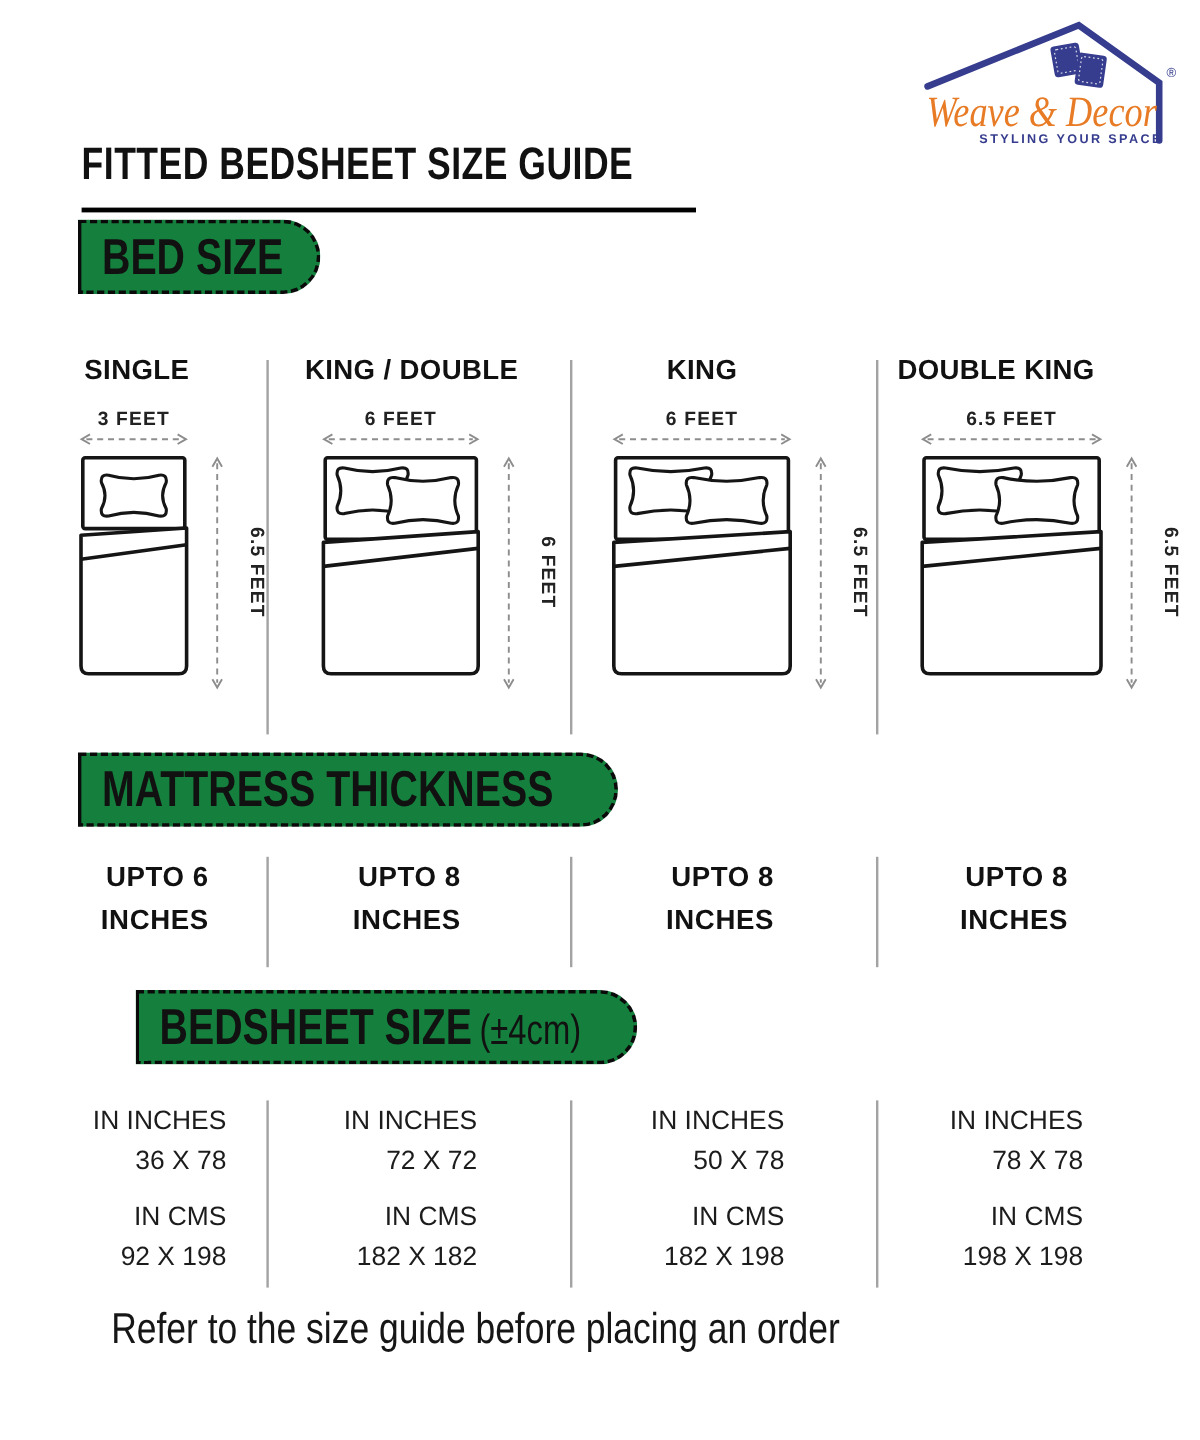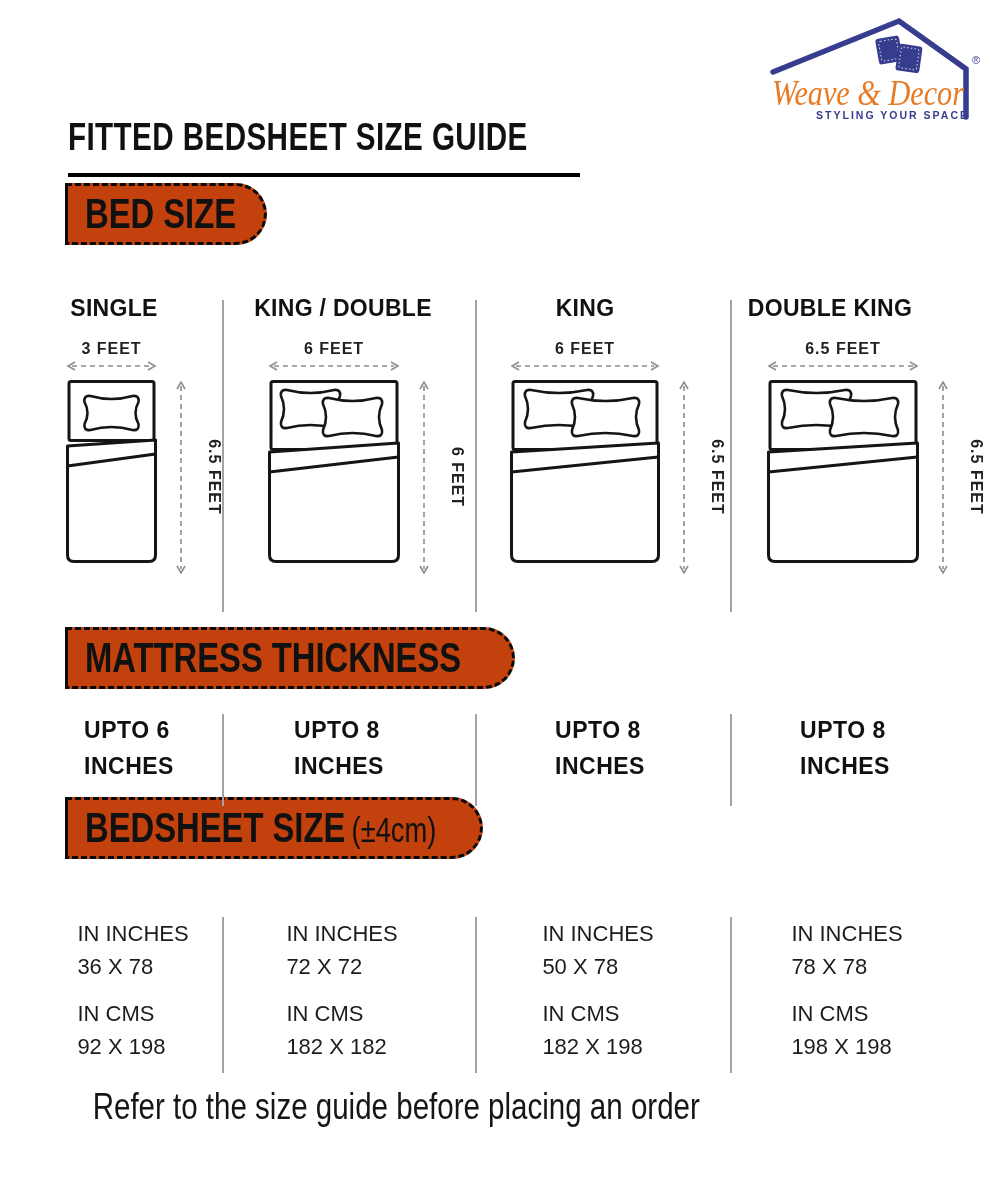--- a/index.html
+++ b/index.html
@@ -16,44 +16,44 @@
   .logo-script { fill:var(--orange); font-family:"Liberation Serif", serif; font-style:italic; font-size:36px; }
   .logo-tag { fill:var(--navy); font-family:"Liberation Sans", sans-serif; font-size:10.5px; font-weight:bold; letter-spacing:2px; }
   .logo-reg { fill:var(--navy); font-family:"Liberation Sans", sans-serif; font-size:11px; }
   
   .title { position:absolute; left:68px; top:116px; width:512px; border-bottom:4px solid #000; padding-bottom:14px; }
   .title > span { display:inline-block; font-size:38px; font-weight:bold; letter-spacing:.5px;
     transform:scaleX(.78); transform-origin:left center; white-space:nowrap; }
   
   .pill { position:absolute; left:65px; height:62px; box-sizing:border-box;
     border:3px dashed #0a0a0a; border-left:3px solid #0a0a0a; border-radius:0 34px 34px 0;
-    display:flex; align-items:center; padding-left:17px; background:#c2410c; }
+    display:flex; align-items:center; padding-left:17px; background:#15803d; }
   .pill .txt { display:inline-flex; align-items:baseline; transform:scaleX(.78); transform-origin:left center; white-space:nowrap; }
   .pill .pill-main { font-size:42px; font-weight:bold; }
   .pill .tol { font-size:35px; font-weight:400; margin-left:8px; }
   #pill-bed { top:183px; width:202px; }
   #pill-mattress { top:627px; width:450px; }
-  #pill-sheet { top:797px; width:418px; }
+  #pill-sheet { top:825px; width:418px;margin-left:48px; }
   
   .bed-header { position:absolute; top:285px; transform:translateX(-50%); font-size:23px; font-weight:bold;
     letter-spacing:.3px; white-space:nowrap;margin-top:10px; }
   .bed-diagram { position:absolute; }
   .dim-line { stroke:var(--dim); stroke-width:1.6; fill:none; }
   .dim-dash { stroke-dasharray:5 4; }
   .dim-text { fill:#222; font-size:16px; font-weight:bold; letter-spacing:1px; font-family:"Liberation Sans",sans-serif; }
   .bed-shape { fill:#fff; stroke:#151515; stroke-width:3; stroke-linejoin:round; }
   .bed-pillow { fill:#fff; stroke:#151515; stroke-width:2.6; stroke-linejoin:round; }
   .bed-fold { fill:none; stroke:#151515; stroke-width:3; }
   
   .vdiv { position:absolute; width:2px; background:var(--divider); }
   
-  .mat-cell { position:absolute; top:712px; transform:translateX(-50%); text-align:left;
+  .mat-cell { position:absolute; top:712px; transform:translateX(-50%); text-align:right;
     font-size:23px; font-weight:bold; letter-spacing:.5px; line-height:36px; white-space:nowrap; }
   
-  .size-cell { position:absolute; top:917px; transform:translateX(-50%); text-align:left;
+  .size-cell { position:absolute; top:917px; transform:translateX(-50%); text-align:right;
     font-size:22px; line-height:33px; color:#1c1c1c; white-space:nowrap; }
   .size-cell .lbl2 { margin-top:14px; }
   
   .footer { position:absolute; top:1086px; left:0; width:792px; text-align:center;
     font-size:36px; line-height:41px; color:#161616; }
   .footer > div > span { display:inline-block; transform:scaleX(.82); transform-origin:center; white-space:nowrap; }
 </style>
 </head>
 <body>
 

